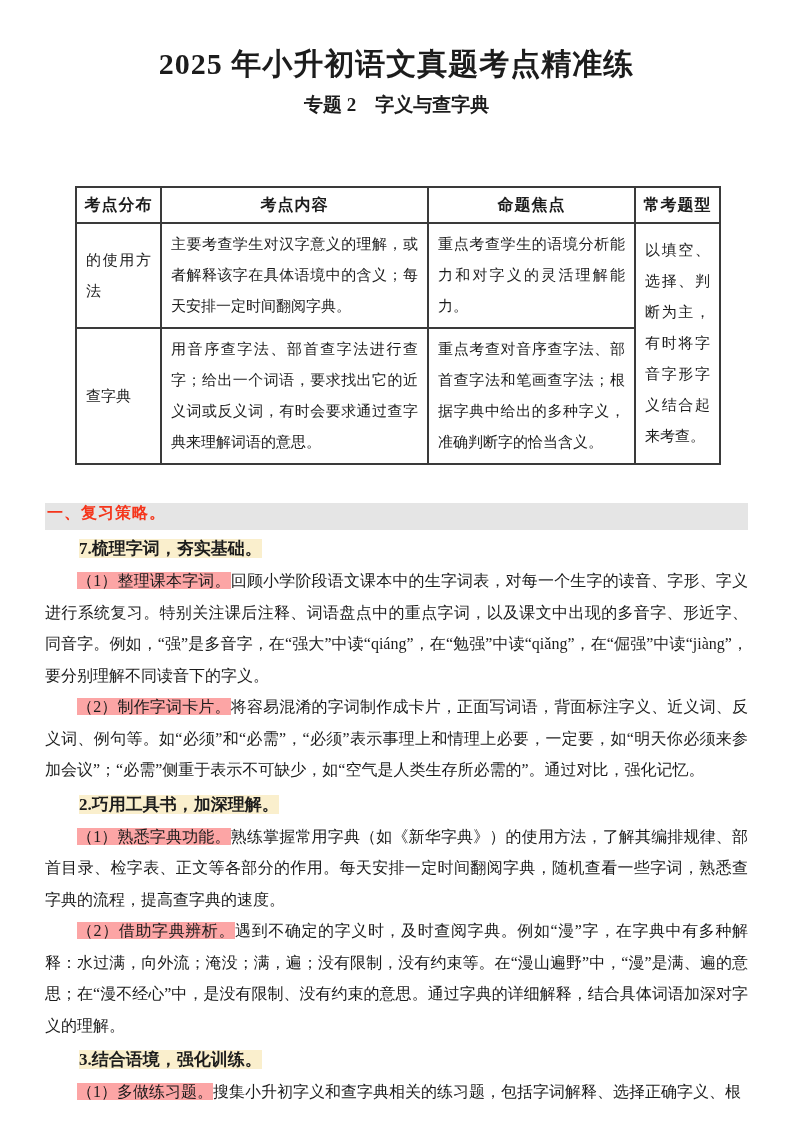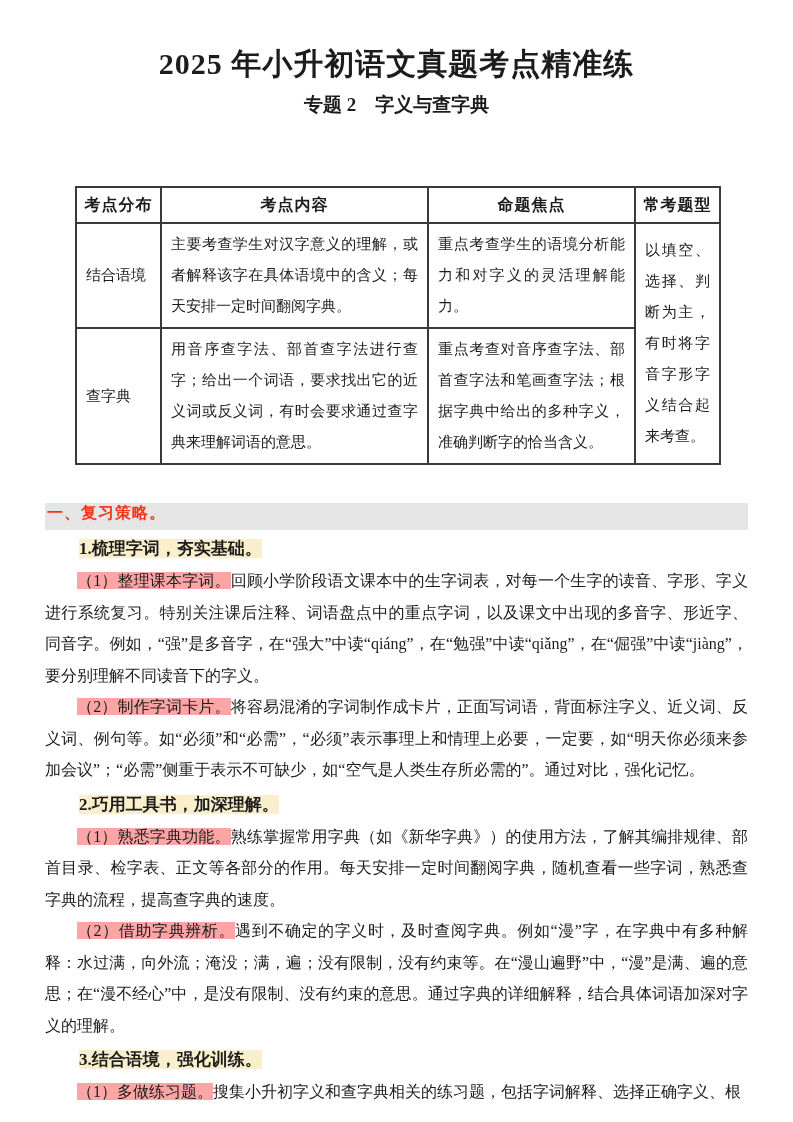--- a/index.html
+++ b/index.html
@@ -130,38 +130,38 @@
     <thead>
       <tr>
         <th>考点分布</th>
         <th>考点内容</th>
         <th>命题焦点</th>
         <th>常考题型</th>
       </tr>
     </thead>
     <tbody>
       <tr>
-        <td class="cat">结合语境</td>
+        <td class="cat">的使用方法</td>
         <td>主要考查学生对汉字意义的理解，或者解释该字在具体语境中的含义；每天安排一定时间翻阅字典。</td>
         <td>重点考查学生的语境分析能力和对字义的灵活理解能力。</td>
         <td class="types" rowspan="2">以填空、选择、判断为主，有时将字音字形字义结合起来考查。</td>
       </tr>
       <tr>
         <td class="cat">查字典</td>
         <td>用音序查字法、部首查字法进行查字；给出一个词语，要求找出它的近义词或反义词，有时会要求通过查字典来理解词语的意思。</td>
         <td>重点考查对音序查字法、部首查字法和笔画查字法；根据字典中给出的多种字义，准确判断字的恰当含义。</td>
       </tr>
     </tbody>
   </table>
 
   <div class="section-bar">
     <span class="bar-text">一、复习策略。</span>
   </div>
 
-  <p class="num-heading"><span class="hl">1.梳理字词，夯实基础。</span></p>
+  <p class="num-heading"><span class="hl">7.梳理字词，夯实基础。</span></p>
 
   <p class="para"><span class="lead">（1）整理课本字词。</span><span>回顾小学阶段语文课本中的生字词表，对每一个生字的读音、字形、字义进行系统复习。特别关注课后注释、词语盘点中的重点字词，以及课文中出现的多音字、形近字、同音字。例如，“强”是多音字，在“强大”中读“qiáng”，在“勉强”中读“qiǎng”，在“倔强”中读“jiàng”，要分别理解不同读音下的字义。</span></p>
 
   <p class="para"><span class="lead">（2）制作字词卡片。</span><span>将容易混淆的字词制作成卡片，正面写词语，背面标注字义、近义词、反义词、例句等。如“必须”和“必需”，“必须”表示事理上和情理上必要，一定要，如“明天你必须来参加会议”；“必需”侧重于表示不可缺少，如“空气是人类生存所必需的”。通过对比，强化记忆。</span></p>
 
   <p class="num-heading"><span class="hl">2.巧用工具书，加深理解。</span></p>
 
   <p class="para"><span class="lead">（1）熟悉字典功能。</span><span>熟练掌握常用字典（如《新华字典》）的使用方法，了解其编排规律、部首目录、检字表、正文等各部分的作用。每天安排一定时间翻阅字典，随机查看一些字词，熟悉查字典的流程，提高查字典的速度。</span></p>
 
   <p class="para"><span class="lead">（2）借助字典辨析。</span><span>遇到不确定的字义时，及时查阅字典。例如“漫”字，在字典中有多种解释：水过满，向外流；淹没；满，遍；没有限制，没有约束等。在“漫山遍野”中，“漫”是满、遍的意思；在“漫不经心”中，是没有限制、没有约束的意思。通过字典的详细解释，结合具体词语加深对字义的理解。</span></p>

